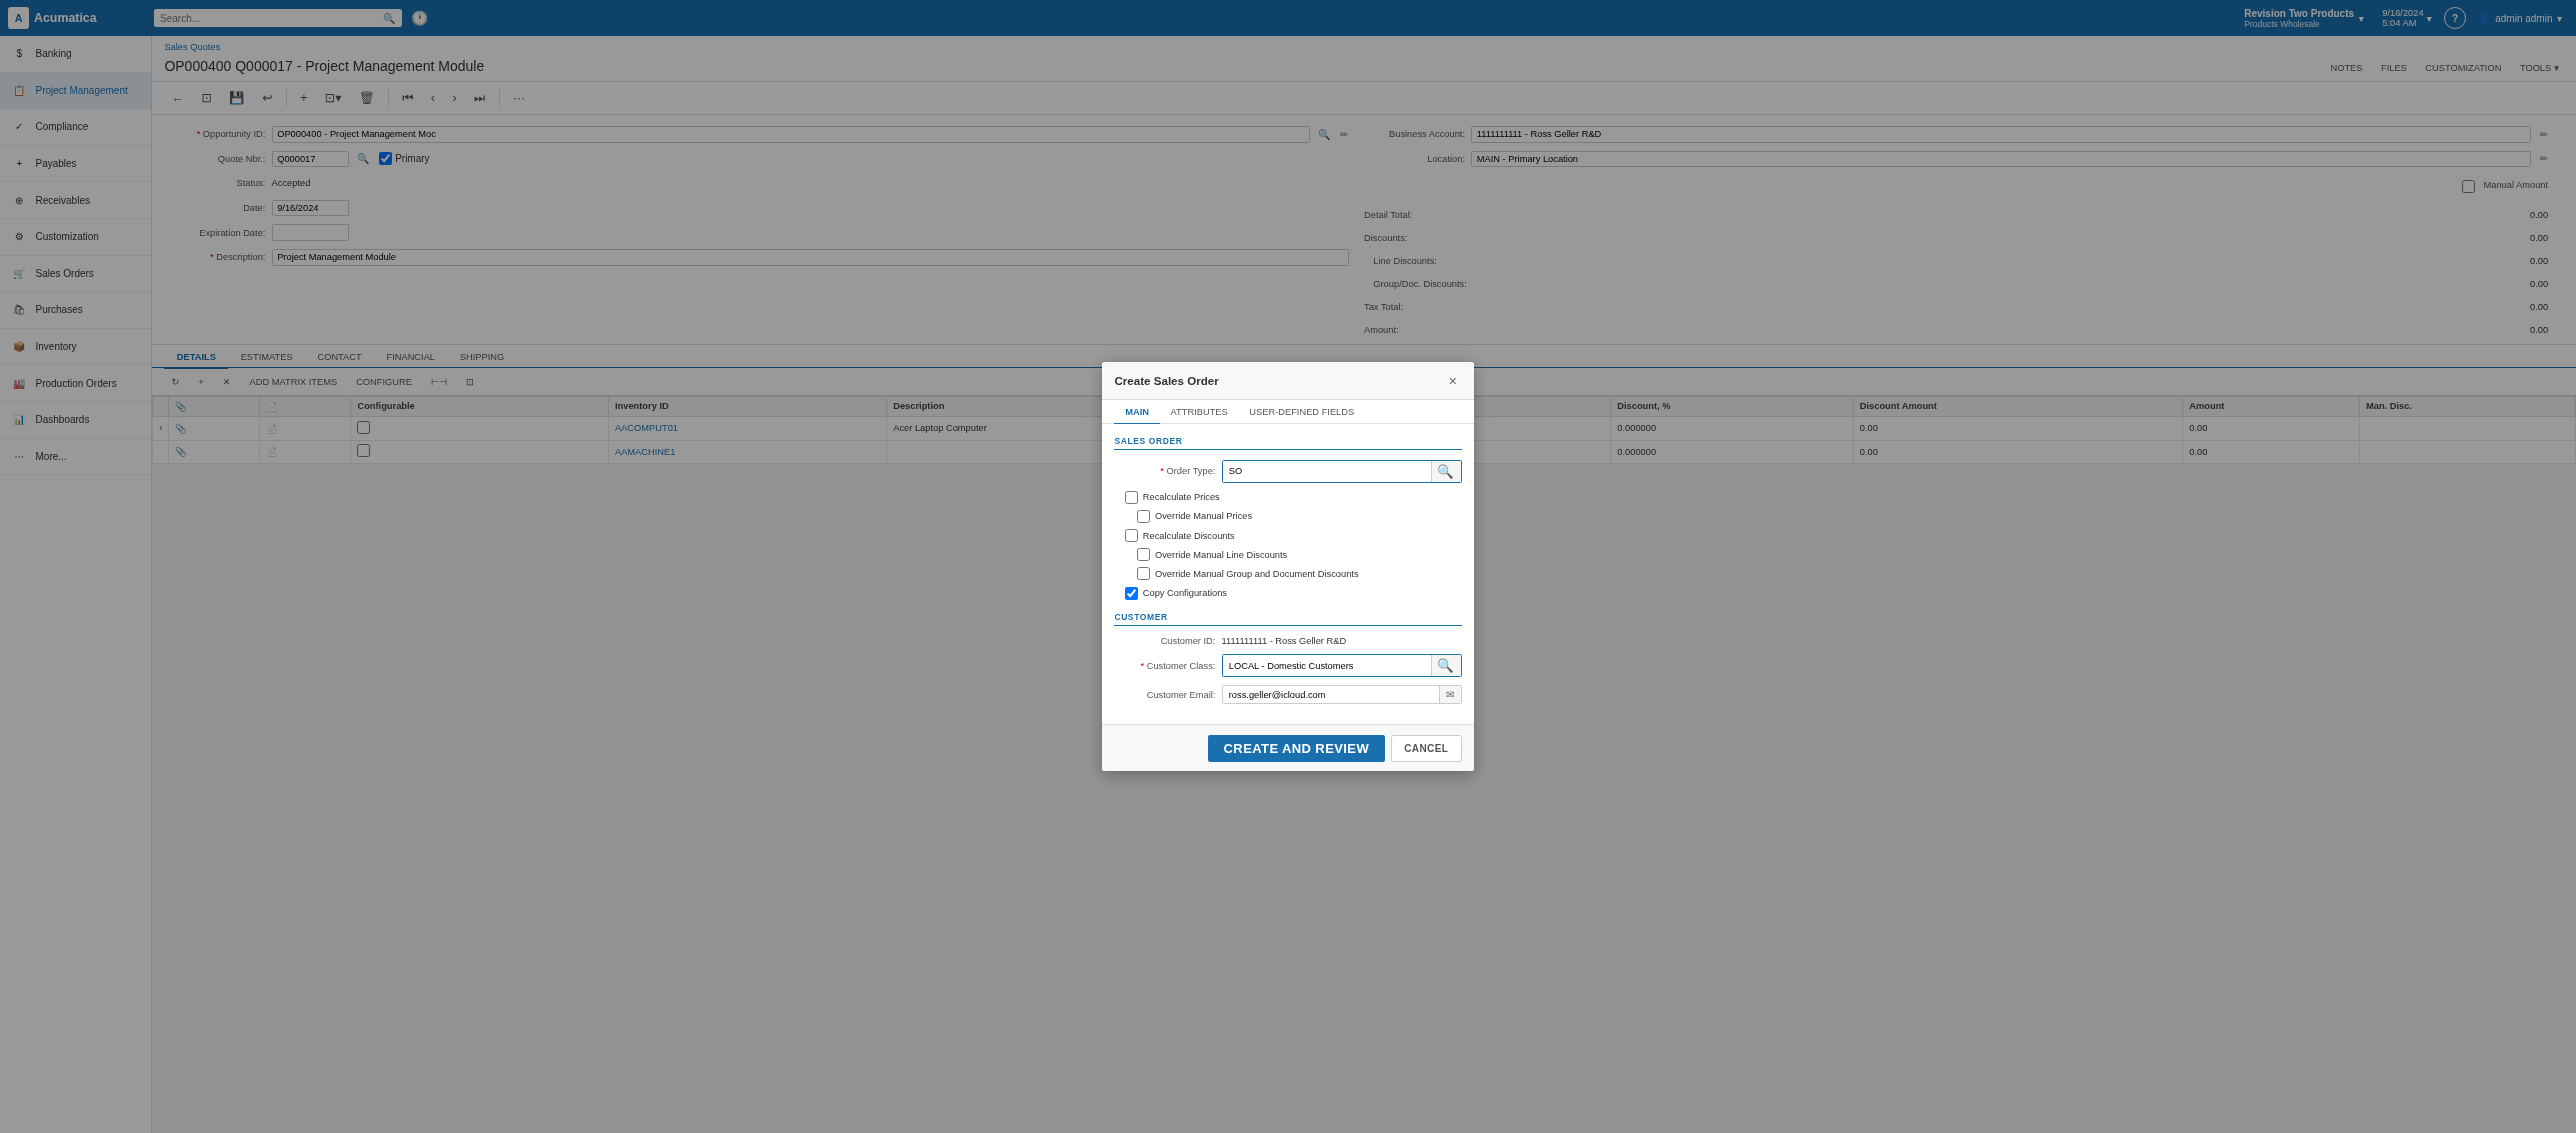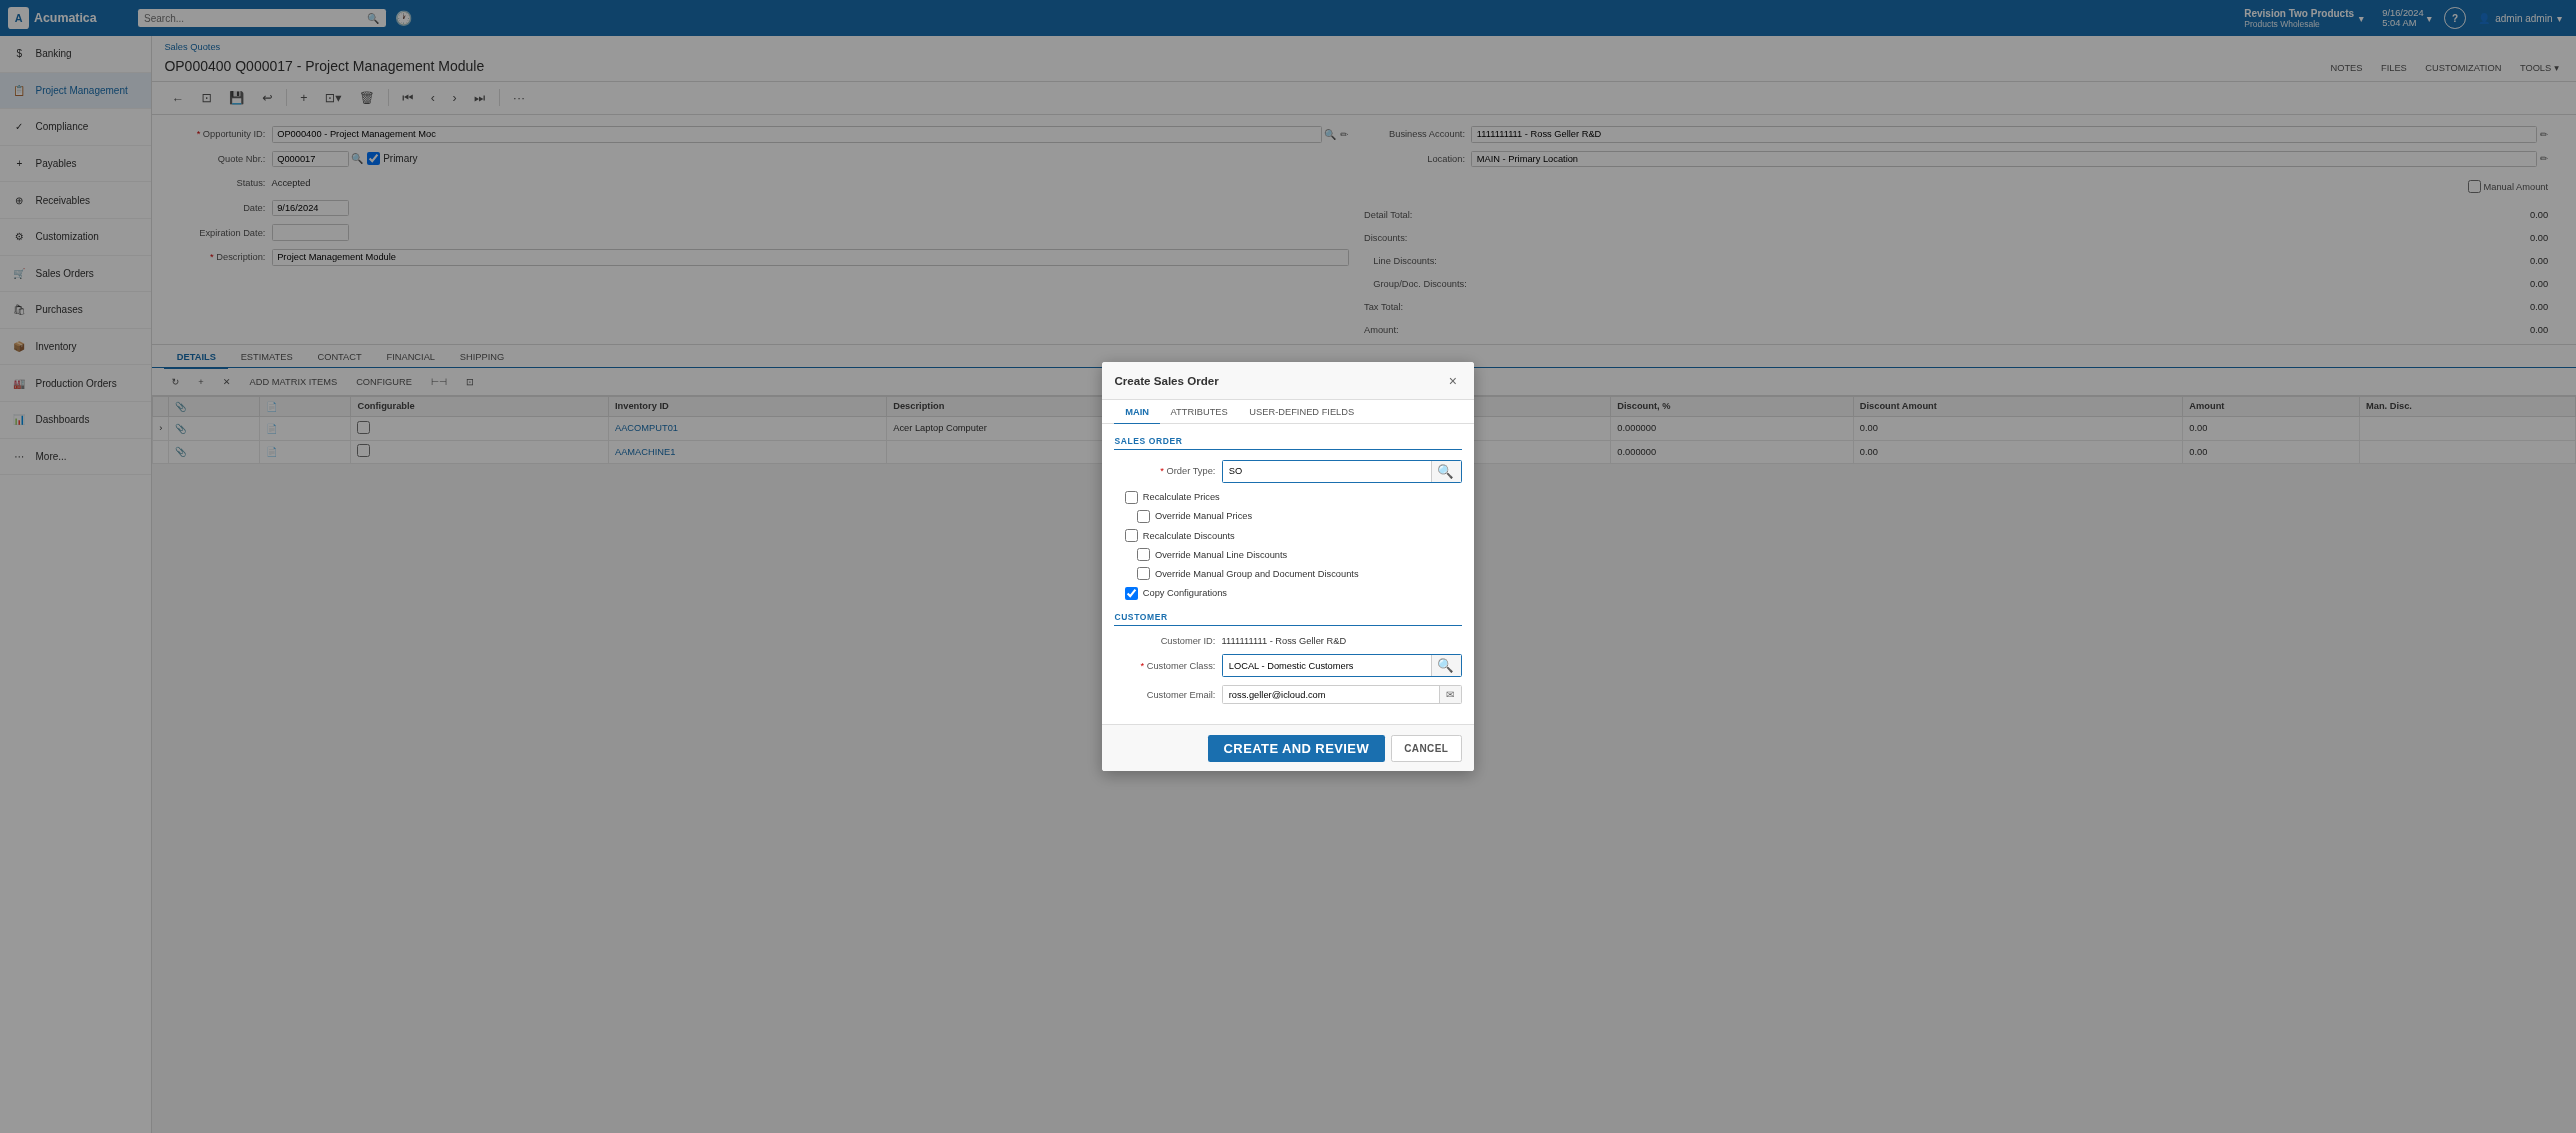--- a/index.html
+++ b/index.html
@@ -4,21 +4,21 @@
   <style>
     * { box-sizing: border-box; margin: 0; padding: 0; }
     body { font-family: 'Segoe UI', Arial, sans-serif; font-size: 10px; background: #f0f0f0; color: #333; }
 
     
     .top-nav {
       display: flex; align-items: center; background: #1a6faf; height: 36px; padding: 0 7.7px; gap: 6.2px;
     }
     .logo-area { display: flex; align-items: center; gap: 4.6px; color: white; font-weight: bold; font-size: 12.4px; min-width: 124px; }
     .logo-icon { width: 21.7px; height: 21.7px; background: white; border-radius: 3.1px; display: flex; align-items: center; justify-content: center; color: #1a6faf; font-weight: bold; font-size: 10.8px; }
-    .search-box { display: flex; align-items: center; background: white; border-radius: 2.3px; padding: 3.1px 6.2px; flex: 1; max-width: 248px; gap: 15px; }
+    .search-box { display: flex; align-items: center; background: white; border-radius: 2.3px; padding: 3.1px 6.2px; flex: 1; max-width: 248px; gap: 15px; margin-left: 16px; }
     .search-box input { border: none; outline: none; flex: 1; font-size: 10px; }
     .nav-icon { color: white; font-size: 14px; cursor: pointer; padding: 3.1px; }
     .nav-spacer { flex: 1; }
     .nav-right { display: flex; align-items: center; gap: 6.2px; }
     .tenant-info { display: flex; align-items: center; gap: 4.6px; color: white; cursor: pointer; padding: 3.1px 6.2px; border-radius: 2.3px; margin-left: 42px; }
     .tenant-text { display: flex; flex-direction: column; }
     .tenant-name { font-weight: bold; font-size: 10px; }
     .tenant-sub { font-size: 8.5px; opacity: 0.9; }
     .datetime-info { display: flex; align-items: center; gap: 3.1px; color: white; cursor: pointer; padding: 3.1px 6.2px; }
     .help-icon { color: white; width: 21.7px; height: 21.7px; border-radius: 50%; border: 1.5px solid white; display: flex; align-items: center; justify-content: center; font-weight: bold; cursor: pointer; }
@@ -47,21 +47,21 @@
     .toolbar-btn { background: none; border: 0.8px solid transparent; border-radius: 2.3px; padding: 3.1px 6.2px; cursor: pointer; color: #555; font-size: 12.4px; display: flex; align-items: center; }
     .toolbar-sep { width: 0.8px; height: 17px; background: #ddd; margin: 0 3.1px; }
 
     
     .form-area { background: white; padding: 9.3px 12.4px; border-bottom: 0.8px solid #ddd; }
     .form-grid { display: grid; grid-template-columns: 1fr 1fr; gap: 0; }
     .form-col { display: flex; flex-direction: column; gap: 4.6px; padding-right: 15.5px; }
     .form-row { display: flex; align-items: center; gap: 6.2px; min-height: 20px; }
     .form-label { color: #555; min-width: 101px; font-size: 9.3px; text-align: right; flex-shrink: 0; }
     .form-label.required::before { content: '* '; color: #c00; }
-    .form-value { display: flex; align-items: center; gap: 3px; flex: 1; }
+    .form-value { display: flex; gap: 9px; flex: 1; }
     .form-input { border: 0.8px solid #ccc; border-radius: 1.5px; padding: 2.3px 4.6px; font-size: 9.3px; flex: 1; }
     .form-text { font-size: 9.3px; color: #333; }
     .form-icon-btn { background: none; border: none; cursor: pointer; color: #666; font-size: 10px; }
     .checkbox-inline { display: flex; align-items: center; gap: 3.1px; }
     .summary-row { display: flex; justify-content: space-between; font-size: 9.3px; margin-top: 10px; }
     .summary-label { color: #555; }
     .summary-value { color: #333; min-width: 62px; text-align: right; }
 
     
     .tabs-bar { background: white; padding: 0 12.4px; border-bottom: 1.5px solid #1a6faf; display: flex; align-items: flex-end; gap: 0; }

